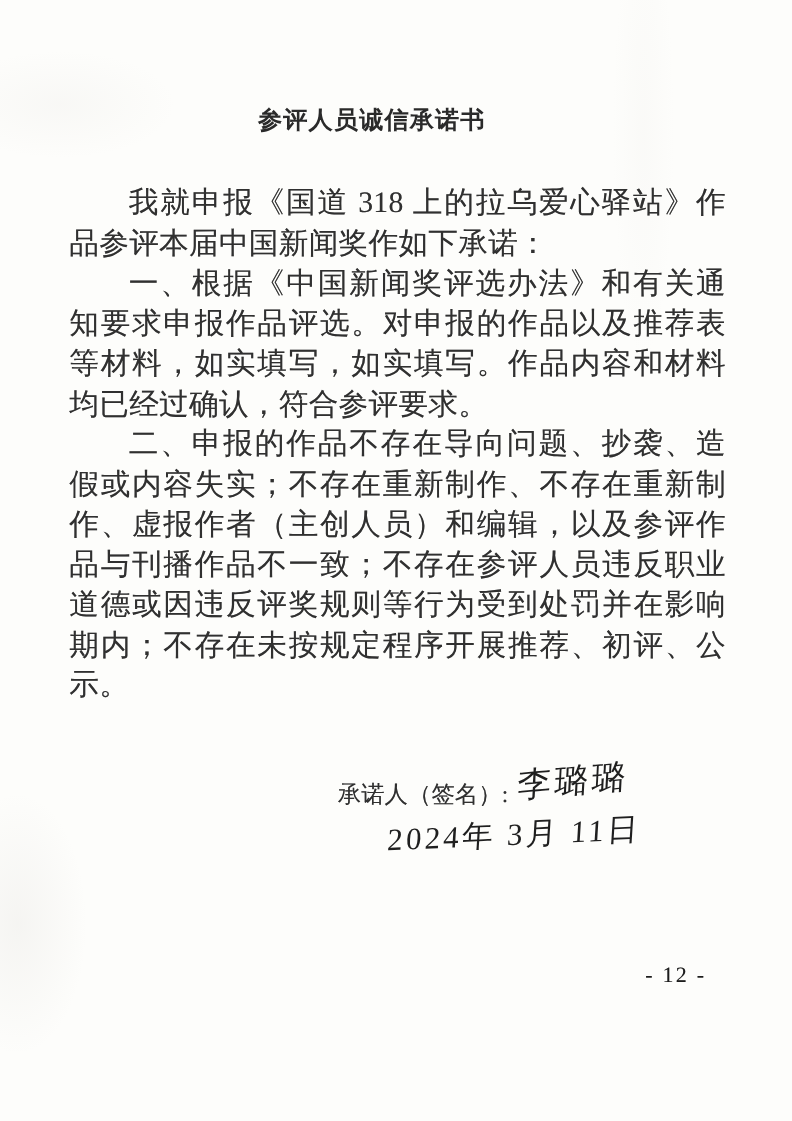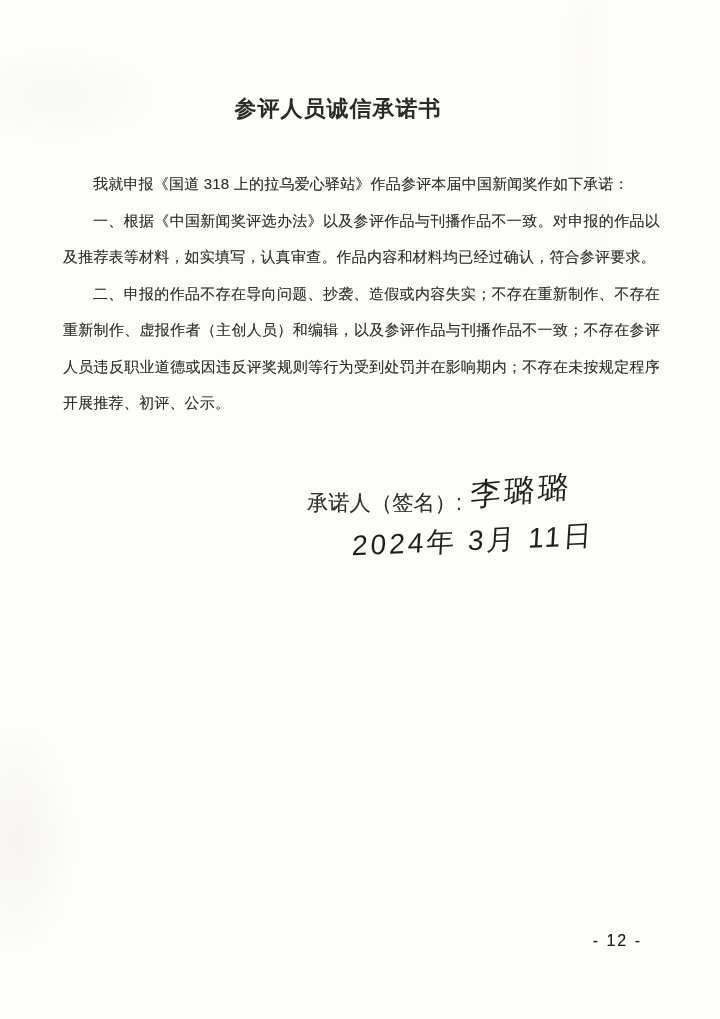--- a/index.html
+++ b/index.html
@@ -10,37 +10,37 @@
   .page {
     position: relative;
     width: 720px;
     height: 1019px;
     overflow: hidden;
     background-color: #fdfdfb;
     background-image:
       radial-gradient(ellipse 90px 170px at 16px 840px, rgba(175,170,162,0.10), transparent 70%),
       radial-gradient(ellipse 150px 70px at 55px 95px, rgba(185,180,172,0.07), transparent 70%),
       radial-gradient(ellipse 40px 300px at 585px 120px, rgba(200,196,190,0.06), transparent 70%);
-    font-family: Liberation Sans, sans-serif;
+    font-family: Liberation Serif, serif;
     color: #303030;
   }
   .doc-title {
     margin: 0;
     padding-top: 94px;
     position: relative;
     left: -22px;
     text-align: center;
     font-size: 22px;
     font-weight: 700;
     letter-spacing: 1px;
     color: #2a2a2a;
   }
   .doc-body {
     margin: 42px 60px 0 63px;
-    font-size: 15px;
+    font-size: 27px;
     line-height: 36.5px;
     text-align: justify;
     text-justify: inter-ideograph;
     letter-spacing: 0.2px;
     text-shadow: 0 0 0.6px rgba(48,48,48,0.45);
   }
   .doc-body p {
     margin: 0;
     text-indent: 2em;
   }
@@ -73,38 +73,38 @@
     line-height: 36px;
     white-space: nowrap;
   }
   .sig-date .hand-date-inner {
     display: inline-block;
     transform: rotate(-2.5deg) skewX(-6deg);
     letter-spacing: 3px;
   }
   .page-number {
     position: absolute;
-    top: 932px;
+    top: 876px;
     right: 78px;
-    font-size: 16px;
+    font-size: 20px;
     letter-spacing: 2px;
     color: #1c1c1c;
     text-shadow: 0 0 0.4px rgba(0,0,0,0.4);
   }
 </style>
 </head>
 <body>
 
 <main class="page">
 
   <h1 class="doc-title">参评人员诚信承诺书</h1>
 
   <section class="doc-body">
     <p>我就申报《国道 318 上的拉乌爱心驿站》作品参评本届中国新闻奖作如下承诺：</p>
-    <p>一、根据《中国新闻奖评选办法》以及参评作品与刊播作品不一致。对申报的作品以及推荐表等材料，如实填写，认真审查。作品内容和材料均已经过确认，符合参评要求。</p>
+    <p>一、根据《中国新闻奖评选办法》和有关通知要求申报作品评选。对申报的作品以及推荐表等材料，如实填写，如实填写。作品内容和材料均已经过确认，符合参评要求。</p>
     <p>二、申报的作品不存在导向问题、抄袭、造假或内容失实；不存在重新制作、不存在重新制作、虚报作者（主创人员）和编辑，以及参评作品与刊播作品不一致；不存在参评人员违反职业道德或因违反评奖规则等行为受到处罚并在影响期内；不存在未按规定程序开展推荐、初评、公示。</p>
   </section>
 
   <div class="sig-row">
     <span>承诺人（签名）:</span><span class="hand sig-name">李璐璐</span>
   </div>
 
   <div class="sig-date">
     <span class="hand hand-date-inner">2024年 3月 11日</span>
   </div>

